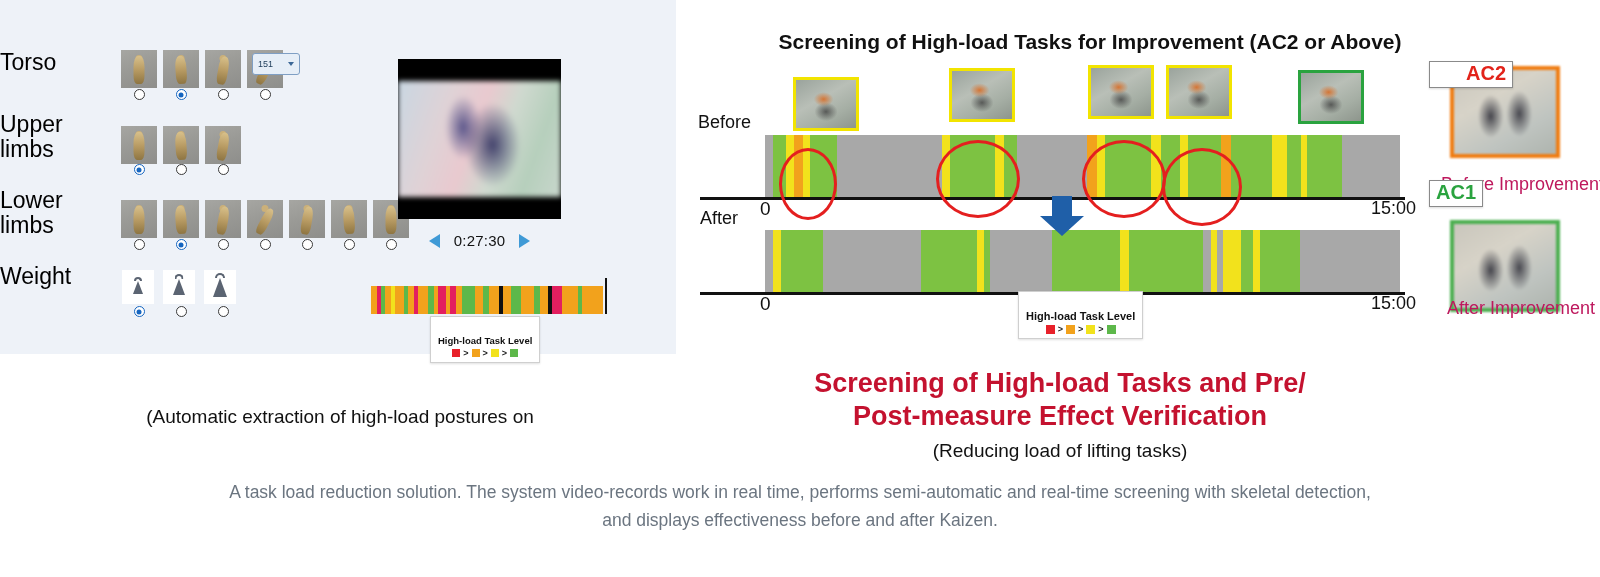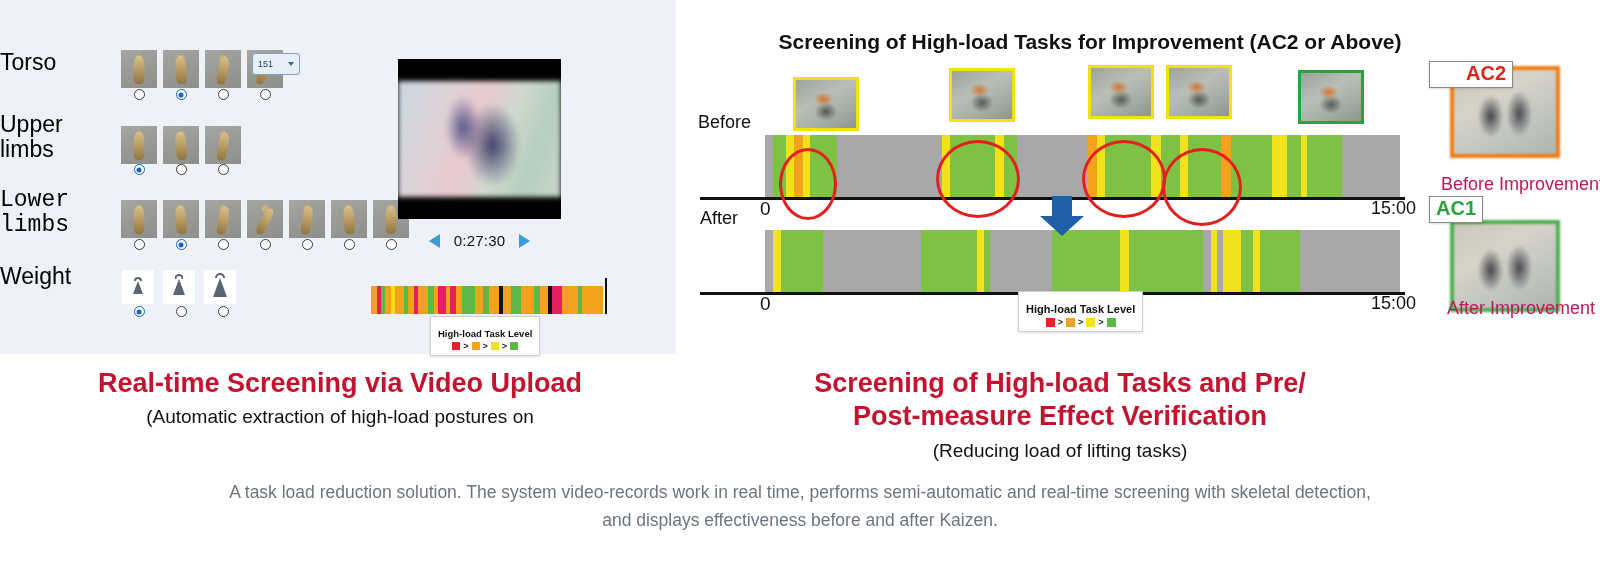--- a/index.html
+++ b/index.html
@@ -15,21 +15,21 @@
   #left-panel {
     position: absolute; left: 0; top: 0; width: 676px; height: 354px;
     background: #eef2f8;
   }
   .row-label {
     position: absolute; text-align: left; color: #000;
     font-size: 23px; line-height: 25px; font-weight: 400;
   }
   #lbl-torso  { left: 0px; top: 50px;  width: 110px; }
   #lbl-upper  { left: 0px; top: 112px; width: 110px; }
-  #lbl-lower  { left: 0px; top: 188px; width: 110px; font-family: Liberation Mono, monospace; }
+  #lbl-lower  { left: 0px; top: 188px; width: 110px; }
   #lbl-weight { left: 0px; top: 264px; width: 110px; }
 
   .thumb-row { position: absolute; display: flex; gap: 6px; }
   .pose-thumb {
     width: 36px; height: 38px; position: relative; overflow: hidden;
     background: linear-gradient(160deg,#a6a6a2 0%, #9a9a96 45%, #8e8e8b 100%);
     border: 0;
   }
   .pose-thumb .figure {
     position: absolute; left: 50%; top: 52%;
@@ -113,21 +113,21 @@
   #vc-time { font-size: 15px; color: #111; letter-spacing: .2px; }
 
   
   #strip-wrap { position: absolute; left: 371px; top: 286px; width: 236px; height: 28px; }
   #strip { width: 232px; height: 28px; display: flex; }
   #strip i { display: block; height: 100%; }
   #strip-marker { position: absolute; right: 0; top: -8px; width: 2px; height: 36px; background: #111; }
 
   .legend-box {
     position: absolute; background: #fff; border: 1px solid #cfcfcf;
-    padding: 11px 7px 4px; text-align: center;
+    padding: 18px 7px 4px; text-align: center;
     box-shadow: 0 1px 2px rgba(0,0,0,.12);
   }
   .legend-title { font-size: 9.5px; font-weight: 700; color: #111; white-space: nowrap; }
   .legend-items { display: flex; align-items: center; justify-content: center; gap: 3px; margin-top: 2px; }
   .legend-items .sw { width: 8px; height: 8px; display: inline-block; }
   .legend-items .gt { font-size: 9px; color: #222; font-weight: 700; }
   #legend-left { left: 430px; top: 316px; }
   #legend-right { left: 1018px; top: 291px; }
   #legend-right .legend-title { font-size: 11px; }
   #legend-right .legend-items .sw { width: 9px; height: 9px; }
@@ -191,21 +191,21 @@
   }
   #photo-before { left: 1450px; top: 66px; border: 4px solid #f07c11; }
   #photo-after  { left: 1450px; top: 220px; border: 4px solid #4caf50; }
 
   .ac-badge {
     position: absolute; background: #fff; border: 1px solid #8a8a8a;
     padding: 0px 6px 2px; font-size: 20px; font-weight: 700;
     box-shadow: 0 1px 2px rgba(0,0,0,.15);
   }
   #ac2-badge { left: 1429px; top: 61px; color: #e2231a; padding-left: 36px; }
-  #ac1-badge { left: 1429px; top: 196px; color: #2aa33f; }
+  #ac1-badge { left: 1429px; top: 180px; color: #2aa33f; }
 
   .photo-caption {
     position: absolute; font-size: 18px; color: #be185d; white-space: nowrap;
   }
   #cap-before { left: 1441px; top: 174px; }
   #cap-after  { left: 1447px; top: 298px; }
 
   
   .cap-title {
     position: absolute; text-align: center; color: #c4122f;
@@ -548,21 +548,20 @@
   </div>
 
   <div class="side-photo" id="photo-before"></div>
   <div class="ac-badge" id="ac2-badge">AC2</div>
   <div class="photo-caption" id="cap-before">Before Improvement</div>
 
   <div class="side-photo" id="photo-after"></div>
   <div class="ac-badge" id="ac1-badge">AC1</div>
   <div class="photo-caption" id="cap-after">After Improvement</div>
 
-  <div class="cap-title" id="cap-left-title">Real-time Screening via Video Upload</div>
   <div class="cap-sub" id="cap-left-sub">
     <div>(Automatic extraction of high-load postures on</div>
   </div>
 
   <div class="cap-title" id="cap-right-title">
     <div>Screening of High-load Tasks and Pre/</div>
     <div>Post-measure Effect Verification</div>
   </div>
   <div class="cap-sub" id="cap-right-sub">(Reducing load of lifting tasks)</div>
 

